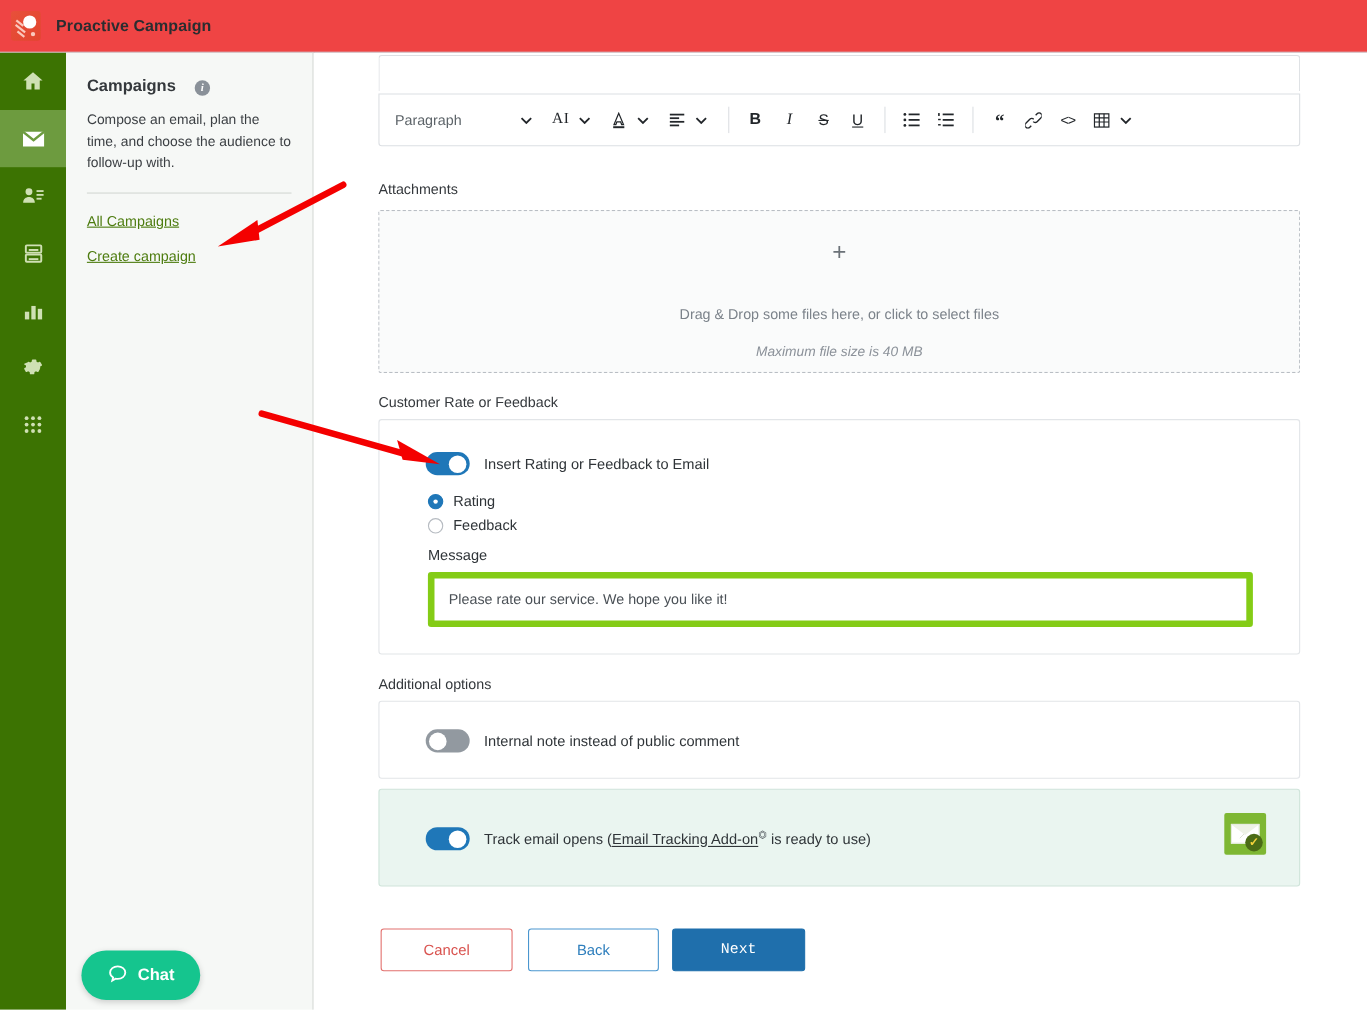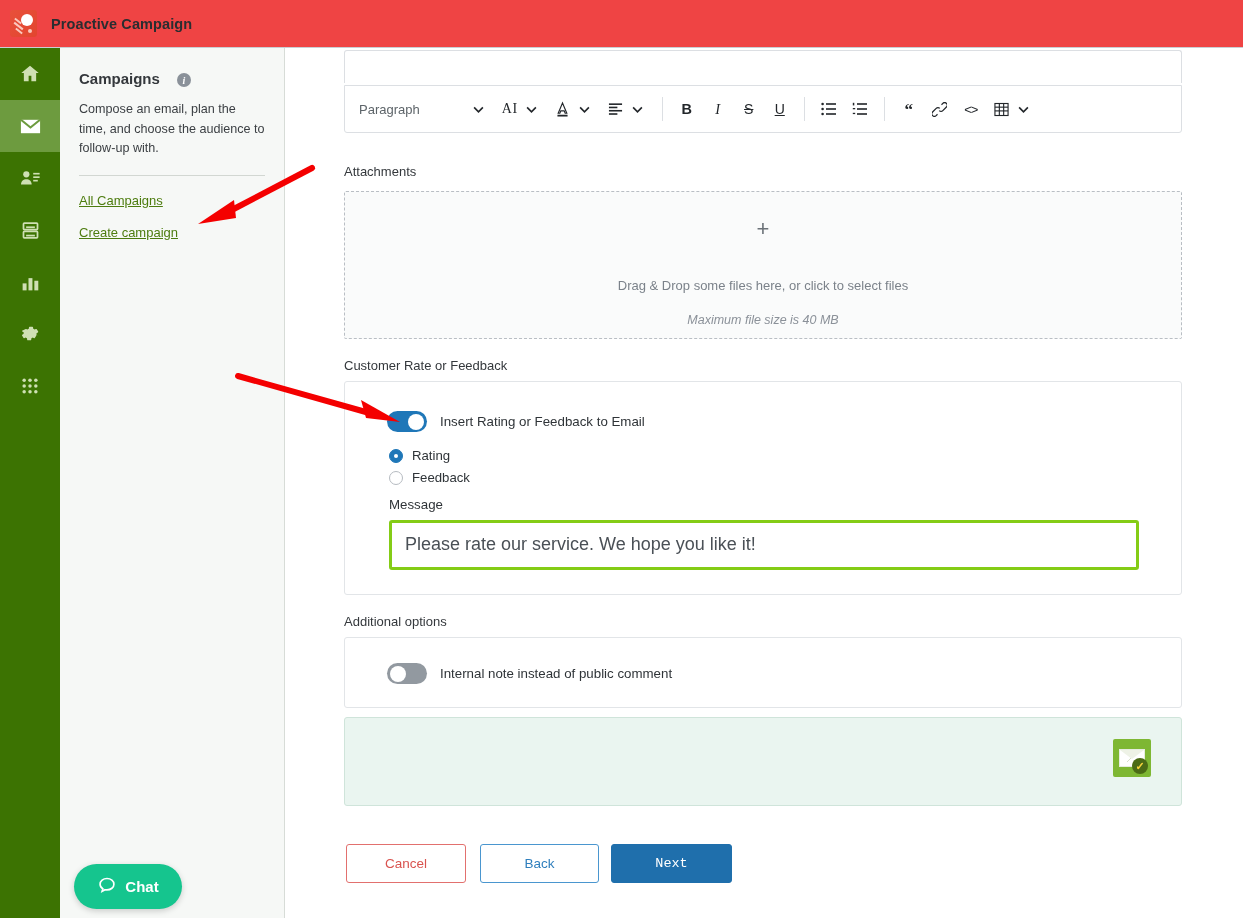--- a/index.html
+++ b/index.html
@@ -144,22 +144,22 @@
     background: #fff; position: relative; flex: none; cursor: pointer;
   }
   .radio.checked { border: 1px solid #1f77b8; background: #1f77b8; }
   .radio.checked::after {
     content: ""; position: absolute; left: 4px; top: 4px; width: 4px; height: 4px;
     border-radius: 50%; background: #fff;
   }
   .radio-label { font-size: 13.2px; color: #2f3438; }
 
   .msg-box {
-    border: 3px solid #84cc16; border-radius: 3px; background: #fff;
-    padding: 11px 13px; font-size: 18px; color: #4a5056;
+    border: 6px solid #84cc16; border-radius: 3px; background: #fff;
+    padding: 11px 13px; font-size: 13px; color: #4a5056;
   }
 
   .track-card {
     background: #eaf5f0; border: 1px solid #cfe4da;
   }
   .link-inline { color: #2f3438; text-decoration: underline; cursor: pointer; }
   .ext-icon { font-size: 9px; vertical-align: super; color: #4a5056; }
   .track-badge {
     position: absolute; right: 30px; top: 21px; width: 38px; height: 38px;
     background: #7eb733; border-radius: 2px;
@@ -446,20 +446,28 @@
     <div class="card" style="left:58px; top:589px; width:838px; height:71px;">
       <div class="row" style="margin:25px 0 0 42px;">
         <div class="toggle off">
             <div class="knob"></div>
           </div>
         <div class="row-label">Internal note instead of public comment</div>
       </div>
     </div>
 
     <div class="card track-card" style="left:58px; top:669px; width:838px; height:89px;">
+      <div class="row" style="margin:34px 0 0 42px;">
+        <div class="toggle on">
+            <div class="knob"></div>
+          </div>
+        <div class="row-label">
+          <span>Track email opens (</span><span class="link-inline">Email Tracking Add-on</span><span class="ext-icon">⏣</span><span> is ready to use)</span>
+        </div>
+      </div>
       <div class="track-badge">
         <div class="env"></div>
           <div class="flap"></div>
           <div class="chk">✓</div>
       </div>
     </div>
 
     <div class="btn btn-cancel" style="left:60px; top:796px; width:120px;">Cancel</div>
     <div class="btn btn-back" style="left:194px; top:796px; width:119px;">Back</div>
     <div class="btn btn-next" style="left:325px; top:796px; width:121px;">Next</div>

